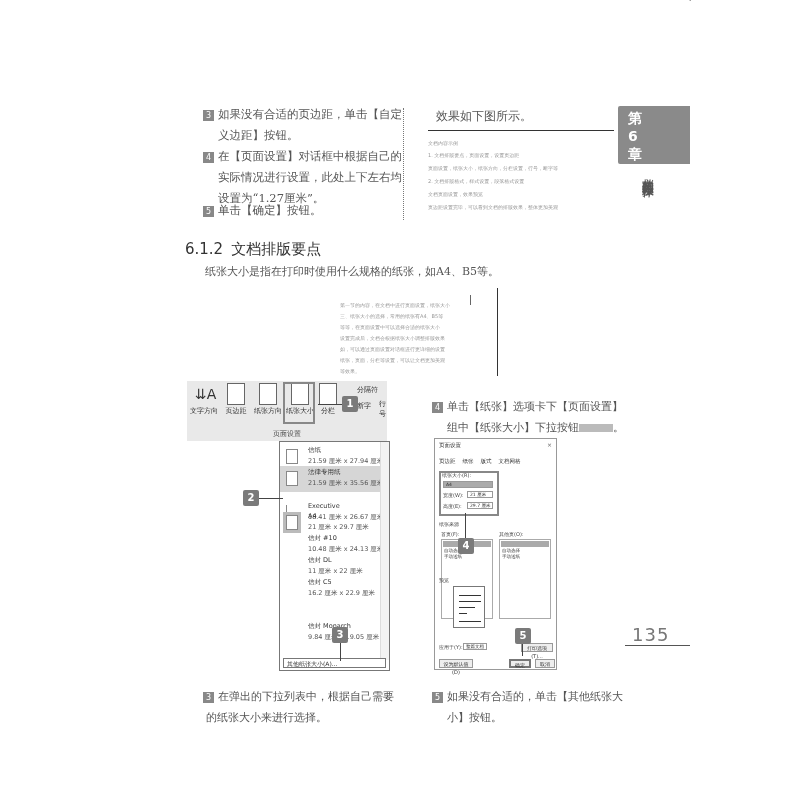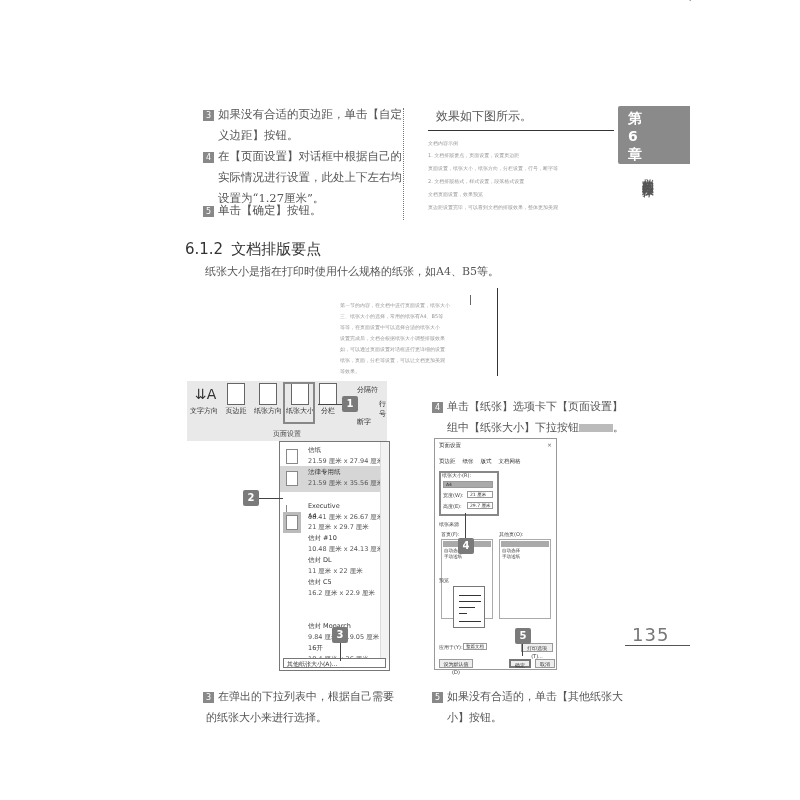--- a/index.html
+++ b/index.html
@@ -150,21 +150,21 @@
     <div class="rb-icon"></div>
     <div>纸张大小</div>
   </div>
   <div class="hl-box" style="left:96px;top:1px;width:32px;height:42px;"></div>
   <div class="rb-item" style="left:124px;">
     <div class="rb-icon"></div>
     <div>分栏</div>
   </div>
   <div class="rb-side" style="top:4px;">分隔符</div>
   <div class="rb-side" style="top:18px;left:172px;">行号</div>
-  <div class="rb-side" style="top:36px;">断字</div>
+  <div class="rb-side" style="top:20px;">断字</div>
   <div class="rb-group">页面设置</div>
 </div>
 <div class="arrow-h" style="left:318px;top:404px;width:24px;"></div>
 <div class="badge" style="left:342px;top:396px;">1</div>
 
 <div class="abs plist">
   <div class="pitem" style="top:2px;">
       <div class="ic"></div>
       <div class="nm">信纸</div>
       <div class="dm">21.59 厘米 x 27.94 厘米</div>
@@ -192,24 +192,20 @@
       <div class="nm">信封 DL</div>
       <div class="dm">11 厘米 x 22 厘米</div>
     </div>
   <div class="pitem" style="top:134px;">
       <div class="nm">信封 C5</div>
       <div class="dm">16.2 厘米 x 22.9 厘米</div>
     </div>
   <div class="pitem" style="top:178px;">
       <div class="nm">信封 Monarch</div>
       <div class="dm">9.84 厘米 x 19.05 厘米</div>
-    </div>
-  <div class="pitem" style="top:200px;">
-      <div class="nm">16开</div>
-      <div class="dm">18.4 厘米 x 26 厘米</div>
     </div>
   <div class="plist-scroll"></div>
   <div class="plist-more">其他纸张大小(A)...</div>
 </div>
 <div class="badge" style="left:243px;top:490px;">2</div>
 <div class="arrow-h" style="left:259px;top:498px;width:24px;"></div>
 <div class="badge" style="left:332px;top:627px;">3</div>
 <div class="arrow-v" style="left:340px;top:643px;height:18px;"></div>
 
 <div class="abs t rstep" style="top:396px;">

